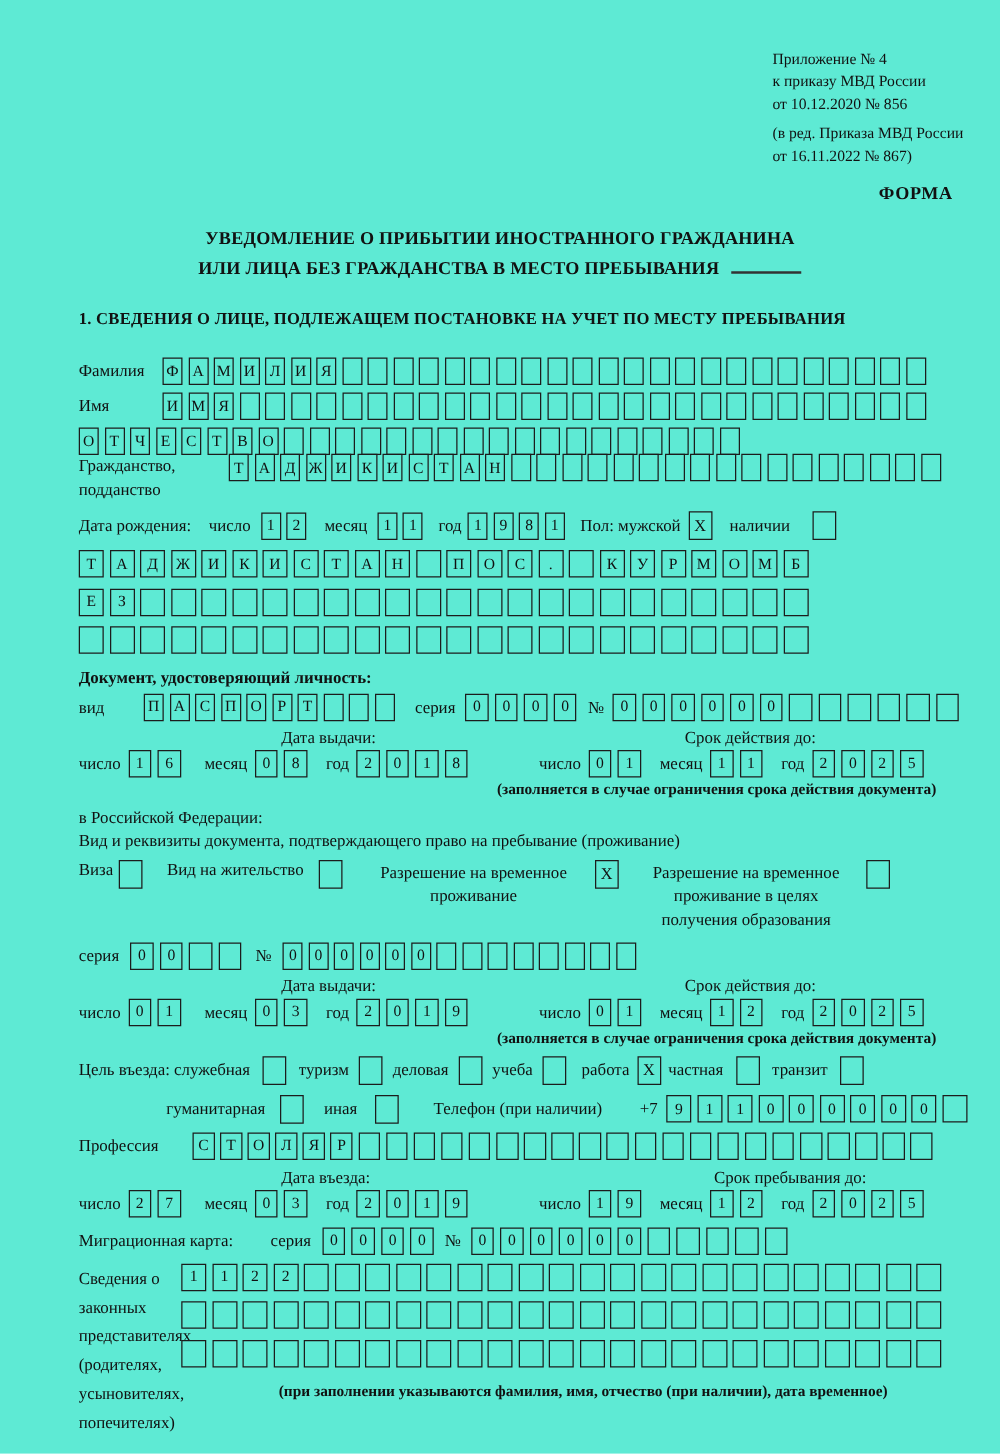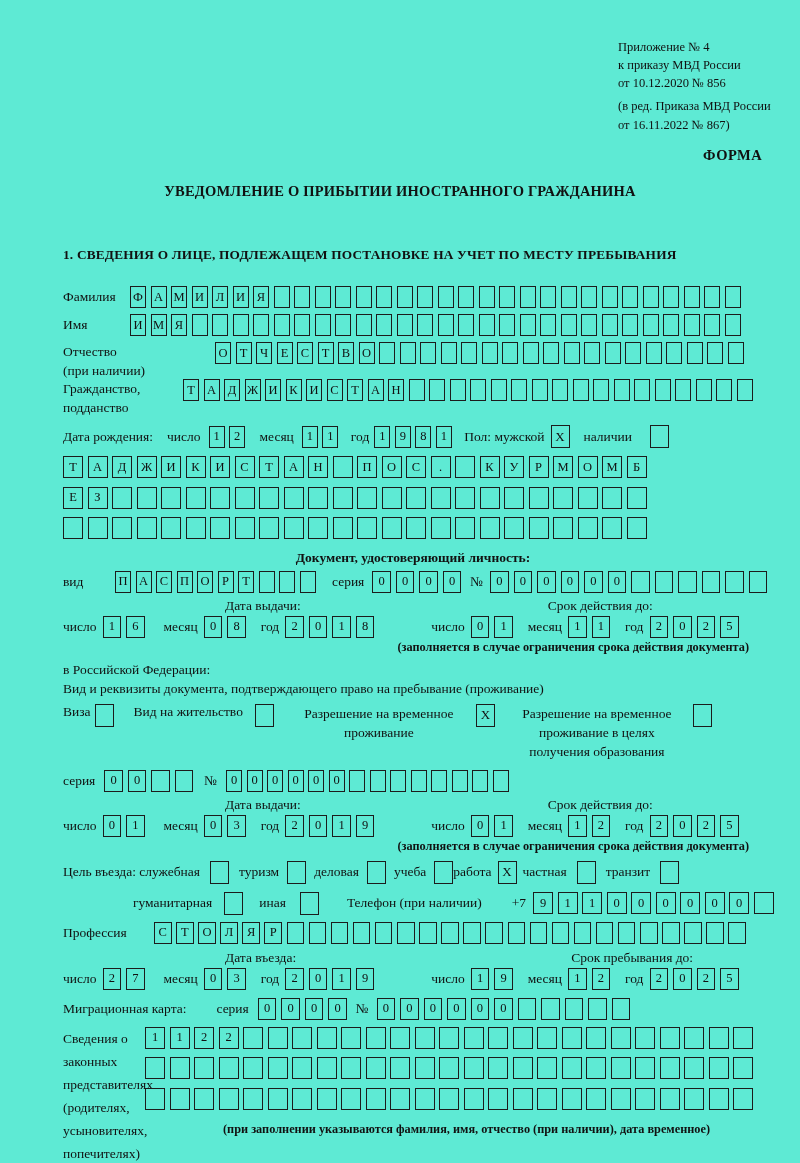--- a/index.html
+++ b/index.html
@@ -18,21 +18,21 @@
   .lbl{flex:none;}
   .two{line-height:19px;}
   .cells{display:flex;flex:none;}
   .cell{flex:none;width:14px;height:20px;border:1.5px solid #1c1c1c;margin-right:4.5px;
         display:inline-flex;align-items:center;justify-content:center;font-size:12.5px;}
   .cell.w{width:16.5px;margin-right:5px;}
   .cell.p{width:15.5px;margin-right:4.6px;}
   .cell.r{width:18px;margin-right:4.5px;}
   .chk{flex:none;width:17px;height:21px;border:1.6px solid #1c1c1c;display:inline-flex;
        align-items:center;justify-content:center;font-size:13px;font-weight:400;}
-  .center-b{text-align:center;font-weight:700;font-size:13.5px;margin:2px 0 5px 0;width:700px;}
+  .center-b{text-align:left;font-weight:700;font-size:13.5px;margin:2px 0 5px 0;width:700px;}
   .note{font-size:12.3px;font-weight:bold;}
   .grp{display:flex;align-items:center;}
   .grp .t{margin-right:6px;}
   .grp .cells{margin-right:10px;}
   .lh{line-height:23px;}
   .mb9 .cells{margin-bottom:8.5px;}
   .ctr{text-align:center;line-height:19px;}
 </style>
 </head>
 <body>
@@ -44,20 +44,21 @@
     <div>к приказу МВД России</div>
     <div>от 10.12.2020 № 856</div>
     <div class="sub">(в ред. Приказа МВД России</div>
     <div>от 16.11.2022 № 867)</div>
   </div>
 
   <div class="forma">ФОРМА</div>
 
   <div class="title">
     <div>УВЕДОМЛЕНИЕ О ПРИБЫТИИ ИНОСТРАННОГО ГРАЖДАНИНА</div>
+    <div><span>ИЛИ ЛИЦА БЕЗ ГРАЖДАНСТВА В МЕСТО ПРЕБЫВАНИЯ</span><span class="blank"></span></div>
   </div>
 
   <div class="sec">1. СВЕДЕНИЯ О ЛИЦЕ, ПОДЛЕЖАЩЕМ ПОСТАНОВКЕ НА УЧЕТ ПО МЕСТУ ПРЕБЫВАНИЯ</div>
 
   <div class="form">
 
     <div class="row">
       <span class="lbl" style="width:67px">Фамилия</span>
       <div class="cells">
           <span class="cell">Ф</span>
@@ -123,24 +124,20 @@
           <span class="cell"></span>
           <span class="cell"></span>
           <span class="cell"></span>
           <span class="cell"></span>
           <span class="cell"></span>
           <span class="cell"></span>
         </div>
     </div>
 
     <div class="rowt" style="margin-bottom:-1px">
-      <span class="lbl two" style="width:152px">
-        <span>Отчество</span><br>
-        <span>(при наличии)</span>
-      </span>
       <div class="cells">
           <span class="cell">О</span>
           <span class="cell">Т</span>
           <span class="cell">Ч</span>
           <span class="cell">Е</span>
           <span class="cell">С</span>
           <span class="cell">Т</span>
           <span class="cell">В</span>
           <span class="cell">О</span>
           <span class="cell"></span>
@@ -495,21 +492,21 @@
 
     <div class="row" style="margin-bottom:8px">
       <span>Цель въезда: служебная</span>
       <span class="chk" style="margin-left:10px"></span>
       <span style="margin-left:10px">туризм</span>
       <span class="chk" style="margin-left:8px"></span>
       <span style="margin-left:8px">деловая</span>
       <span class="chk" style="margin-left:8px"></span>
       <span style="margin-left:8px">учеба</span>
       <span class="chk" style="margin-left:8px"></span>
-      <span style="margin-left:0">работа</span>
+      <span style="margin-left:12px">работа</span>
       <span class="chk" style="margin-left:6px">X</span>
       <span style="margin-left:6px">частная</span>
       <span class="chk" style="margin-left:10px"></span>
       <span style="margin-left:10px">транзит</span>
       <span class="chk" style="margin-left:10px"></span>
     </div>
 
     <div class="row" style="margin-bottom:7px">
       <span style="margin-left:70px">гуманитарная</span>
       <span class="chk" style="margin-left:12px"></span>

